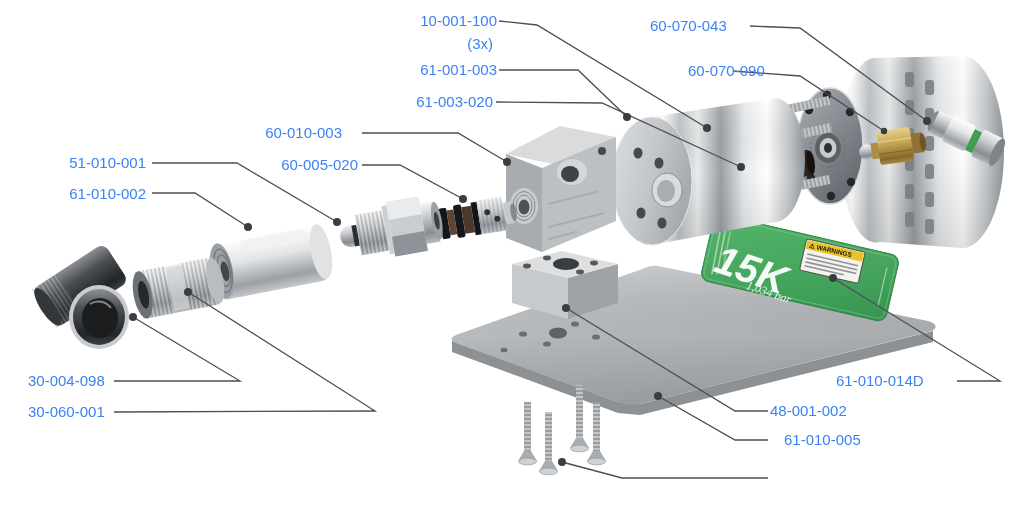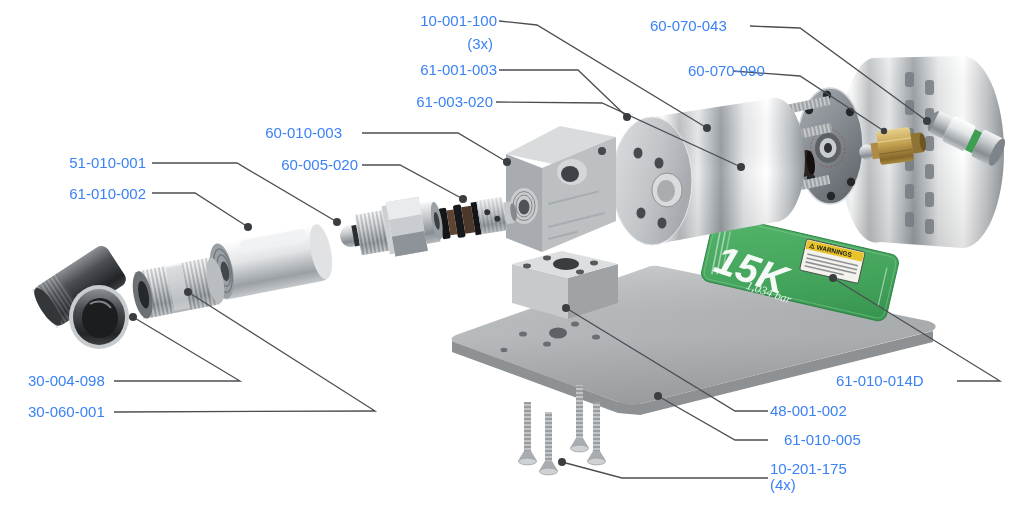--- a/index.html
+++ b/index.html
@@ -435,18 +435,14 @@
 </div>
 <div class="lbl" style="left:836px;top:373px;">
   <span>61-010-014D</span>
 </div>
 <div class="lbl" style="left:770px;top:403px;">
   <span>48-001-002</span>
 </div>
 <div class="lbl" style="left:770px;top:432px;margin-left:14px;">
   <span>61-010-005</span>
 </div>
-<div class="lbl" style="left:770px;top:461px;">
-  <span>10-201-175</span>
-  <span class="qty">(4x)</span>
-</div>
 
 </div>
 
 </body></html>

